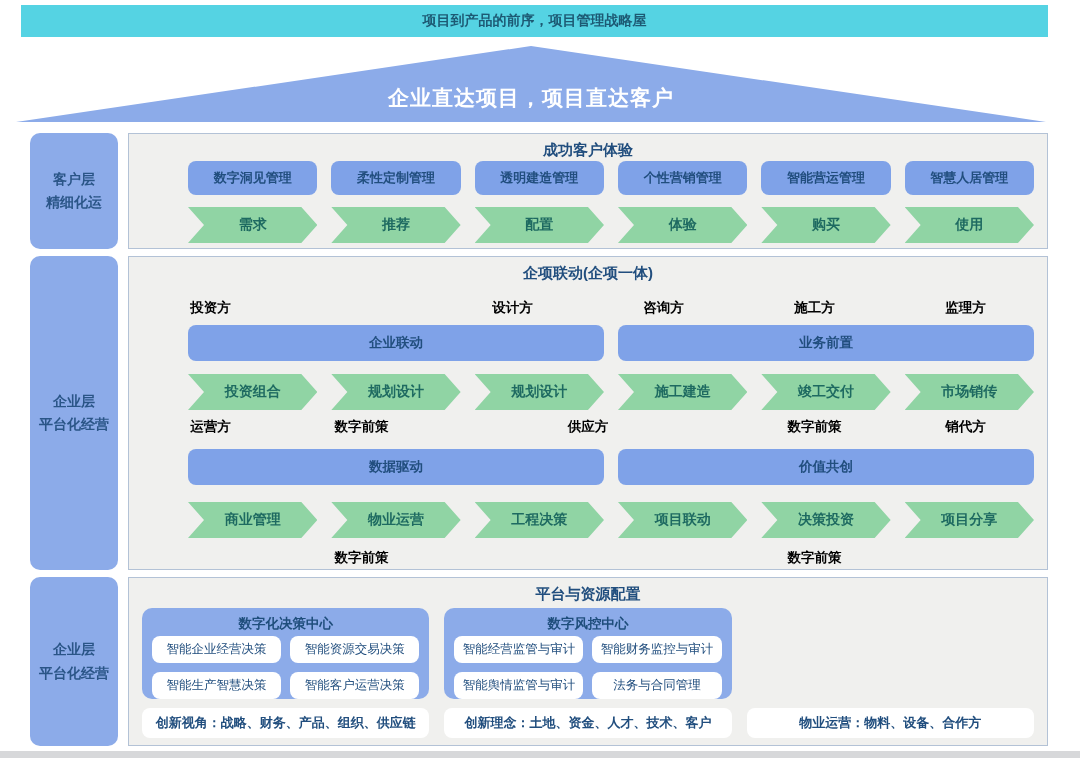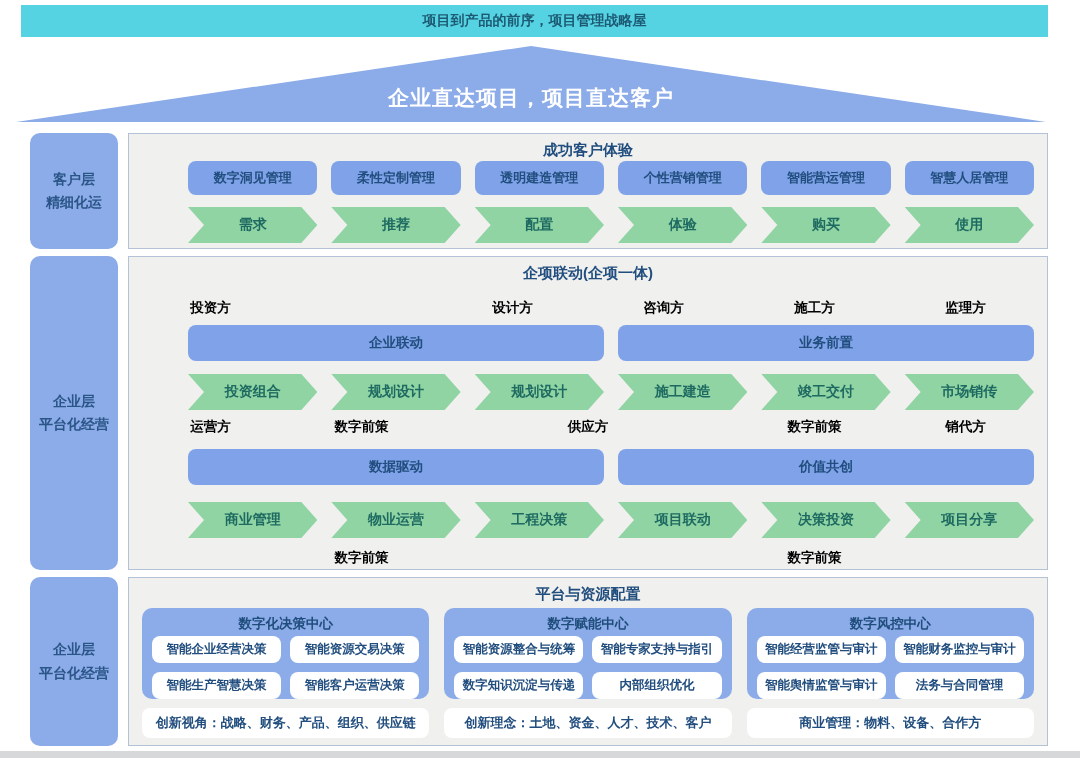--- a/index.html
+++ b/index.html
@@ -48,21 +48,21 @@
   .s1-btns { margin-top:2px; } .s1-arrows { margin-top:12px; }
   .s2-lblA { margin-top:17px; } .s2-bars1 { margin-top:10px; } .s2-arr1 { margin-top:13px; }
   .s2-lblB { margin-top:8px; }  .s2-bars2 { margin-top:15px; } .s2-arr2 { margin-top:17px; }
   .s2-lblC { margin-top:11px; }
 
   .centers { display:grid; grid-template-columns:repeat(3,1fr); column-gap:15px; margin-top:5px; }
   .panel { background:#8cabe9; border-radius:10px; padding:6px 10px 0; }
   .panel-title { text-align:center; color:#1f4e7c; font-weight:bold; font-size:13.5px; height:20px; line-height:20px; }
   .panel-grid { display:grid; grid-template-columns:1fr 1fr; gap:9px; margin-top:2px; }
   .pill { background:#ffffff; border-radius:8px; height:27px; display:flex; align-items:center;
-          justify-content:center; color:#214e7e; font-weight:bold; font-size:12.5px; }
+          justify-content:center; color:#214e7e; font-weight:normal; font-size:12.5px; }
   .captions { display:grid; grid-template-columns:repeat(3,1fr); column-gap:15px; margin-top:9px; }
   .caption { background:#ffffff; border-radius:8px; height:30px; display:flex; align-items:center;
              justify-content:center; color:#214e7e; font-weight:bold; font-size:13px; }
 
   .bottom-strip { position:absolute; left:0; top:751px; width:1080px; height:7px; background:#d7d8da; }
 </style>
 </head>
 <body>
 
 <div class="page">
@@ -172,42 +172,33 @@
         <div class="panel">
           <div class="panel-title">数字化决策中心</div>
           <div class="panel-grid">
             <div class="pill">智能企业经营决策</div>
             <div class="pill">智能资源交易决策</div>
             <div class="pill">智能生产智慧决策</div>
             <div class="pill">智能客户运营决策</div>
           </div>
         </div>
         <div class="panel">
-          <div class="panel-title">数字赋能中心</div>
-          <div class="panel-grid">
-            <div class="pill">智能资源整合与统筹</div>
-            <div class="pill">智能专家支持与指引</div>
-            <div class="pill">数字知识沉淀与传递</div>
-            <div class="pill">内部组织优化</div>
-          </div>
-        </div>
-        <div class="panel">
           <div class="panel-title">数字风控中心</div>
           <div class="panel-grid">
             <div class="pill">智能经营监管与审计</div>
             <div class="pill">智能财务监控与审计</div>
             <div class="pill">智能舆情监管与审计</div>
             <div class="pill">法务与合同管理</div>
           </div>
         </div>
       </div>
 
       <div class="captions">
         <div class="caption">创新视角：战略、财务、产品、组织、供应链</div>
         <div class="caption">创新理念：土地、资金、人才、技术、客户</div>
-        <div class="caption">商业管理：物料、设备、合作方</div>
+        <div class="caption">物业运营：物料、设备、合作方</div>
       </div>
     </div>
 
   </div>
 
   <div class="bottom-strip"></div>
 </div>
 
 </body></html>

